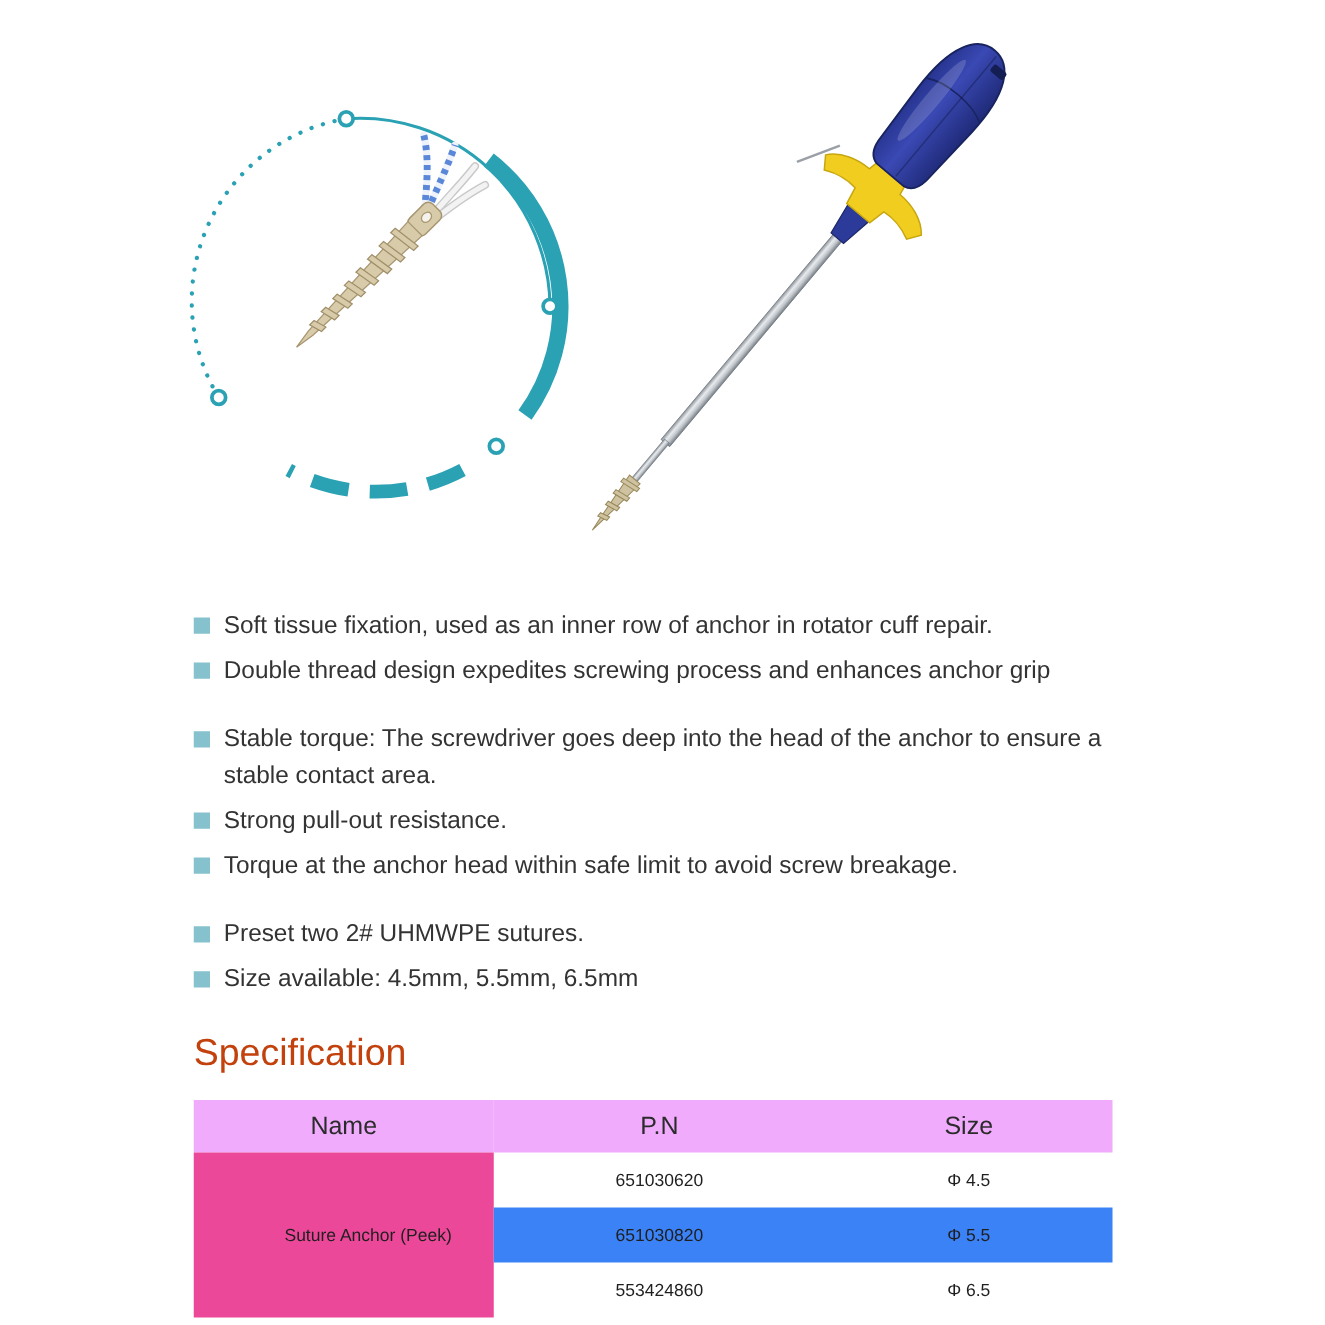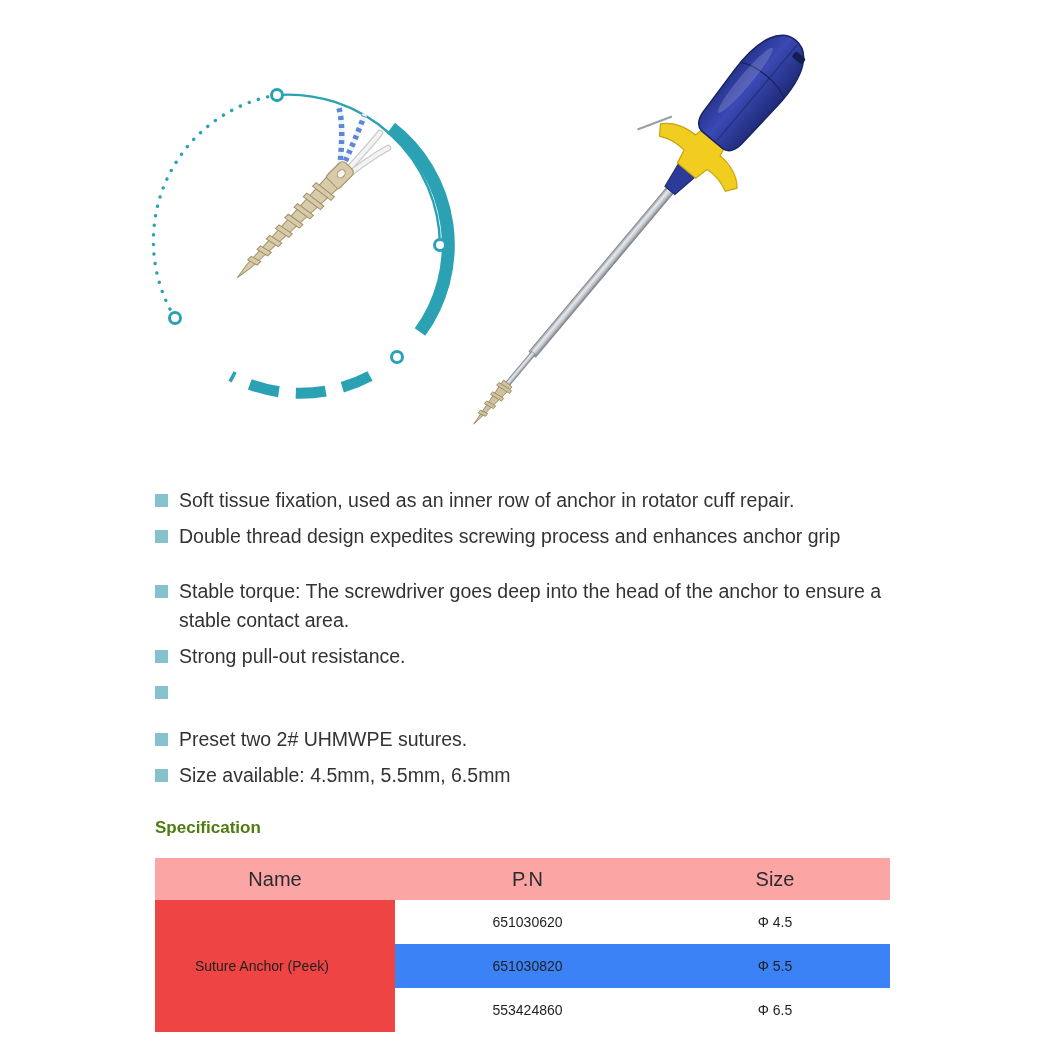--- a/index.html
+++ b/index.html
@@ -41,51 +41,51 @@
     margin: 8px 11px 0 0;
   }
   .feature-text {
     font-size: 19.5px;
     line-height: 29px;
     color: #333333;
   }
 
   .spec-heading {
     margin: 28px 0 20px 155px;
-    font-size: 17px;
-    font-weight: bold;
-    color: #4d7c0f;
+    font-size: 30px;
+    font-weight: normal;
+    color: #c2410c;
   }
   .spec-table {
     margin-left: 155px;
     width: 735px;
     border-collapse: collapse;
     color: #222222;
   }
   .spec-table th {
-    background: #fca5a5;
+    background: #f0abfc;
     height: 40px;
     font-weight: 400;
     font-size: 20px;
     text-align: center;
     color: #2b2b2b;
   }
   .spec-table td {
     height: 42px;
     text-align: center;
     font-size: 14px;
     color: #1f1f1f;
   }
   .spec-table col.c1 { width: 240px; }
   .spec-table col.c2 { width: 265px; }
   .spec-table col.c3 { width: 230px; }
   .spec-table td.name-cell {
-    text-align: left;
+    text-align: center;
     padding-left: 40px;
-    background: #ef4444;
+    background: #ec4899;
   }
   .spec-table tr.alt td { background: #3b82f6; }
 </style>
 </head>
 <body>
 
 <div class="page">
 
   <div class="illustration">
     <svg viewBox="0 0 1060 470" width="1060" height="470" xmlns="http://www.w3.org/2000/svg">
@@ -202,20 +202,21 @@
       <div class="feature-item">
         <span class="bullet"></span>
         <span class="feature-text">Stable torque: The screwdriver goes deep into the head of the anchor to ensure a stable contact area.</span>
       </div>
       <div class="feature-item">
         <span class="bullet"></span>
         <span class="feature-text">Strong pull-out resistance.</span>
       </div>
       <div class="feature-item">
         <span class="bullet"></span>
+        <span class="feature-text">Torque at the anchor head within safe limit to avoid screw breakage.</span>
       </div>
     </div>
 
     <div class="feature-group">
       <div class="feature-item">
         <span class="bullet"></span>
         <span class="feature-text">Preset two 2# UHMWPE sutures.</span>
       </div>
       <div class="feature-item">
         <span class="bullet"></span>

